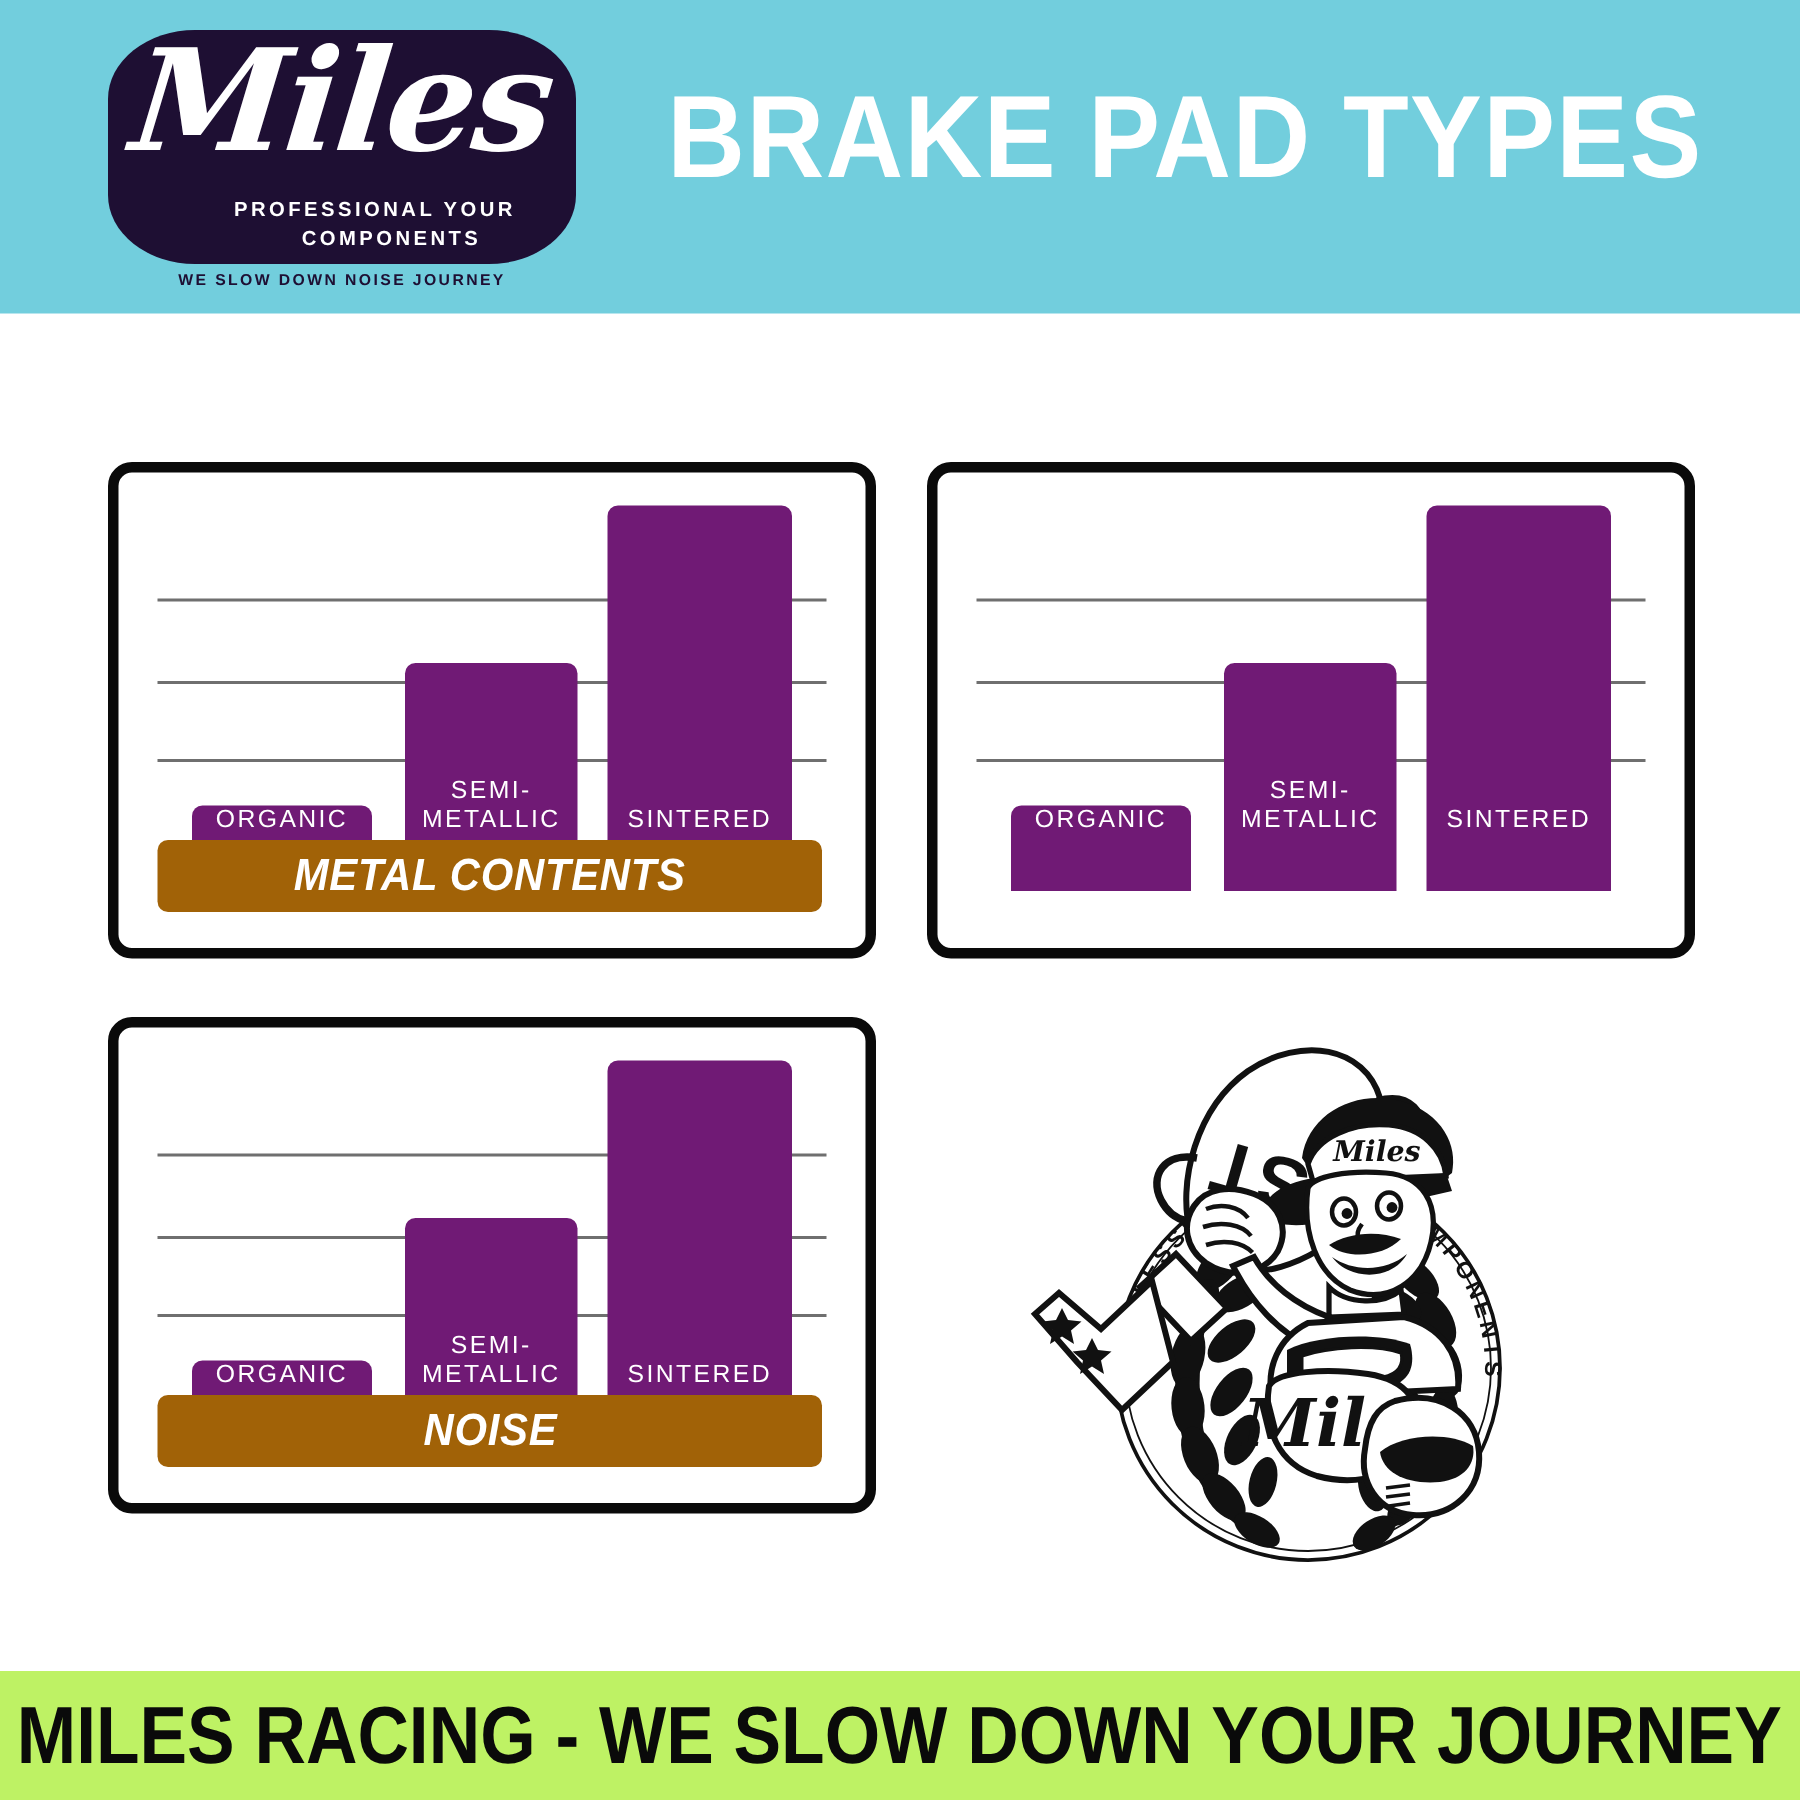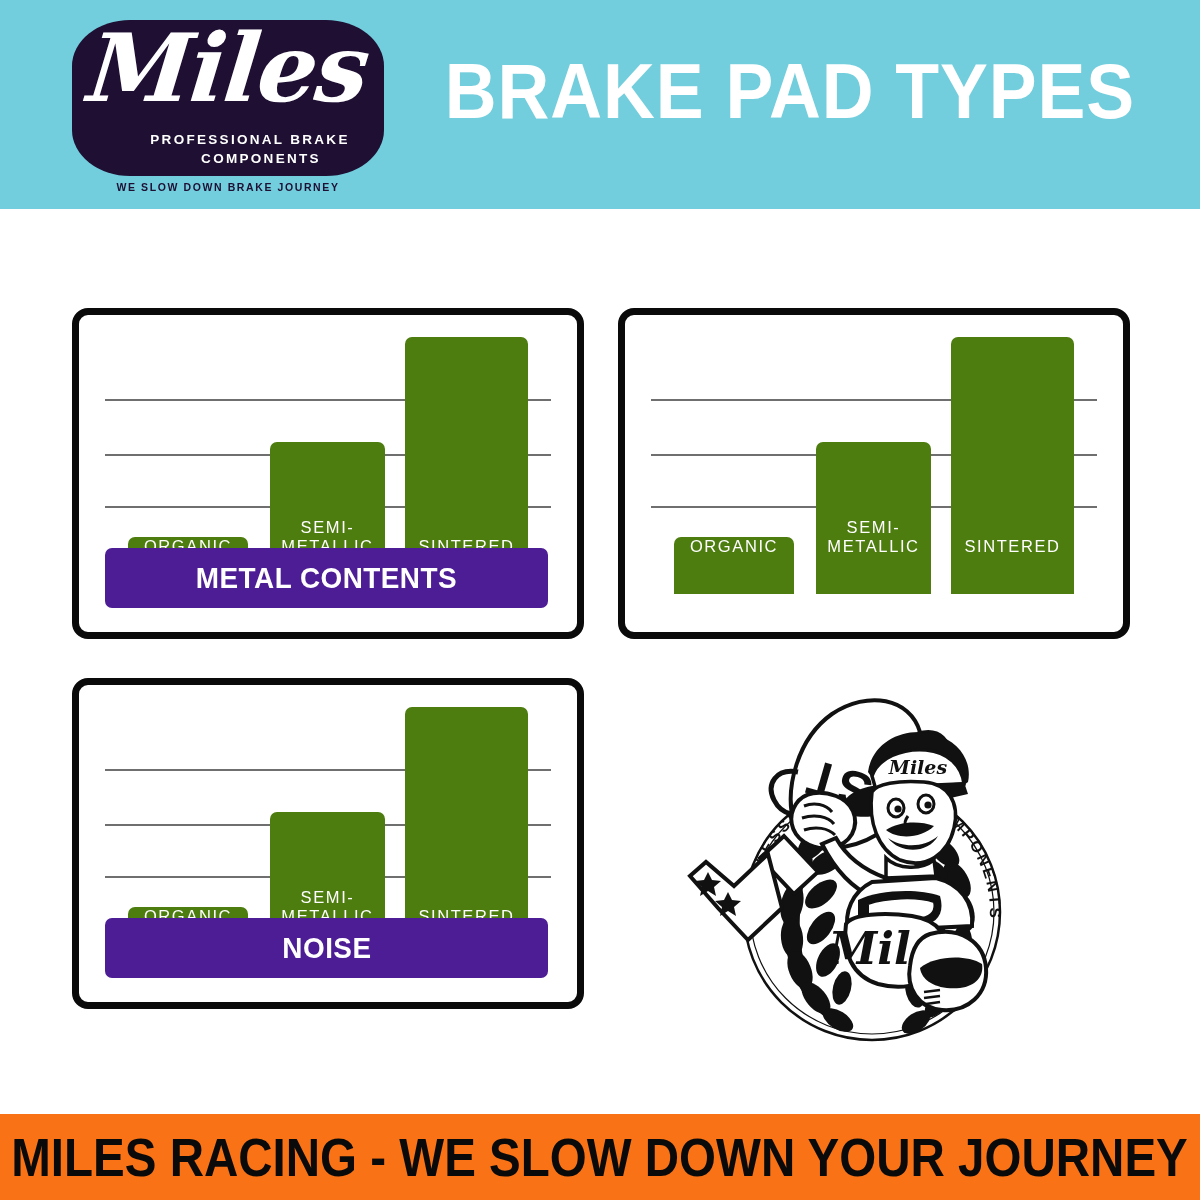--- a/index.html
+++ b/index.html
@@ -105,47 +105,48 @@
     width: 446px;
     height: 2px;
     background: #6f6f6f;
   }
   .gridline.g1 { top: 84px; }
   .gridline.g2 { top: 139px; }
   .gridline.g3 { top: 191px; }
 
   .bar {
     position: absolute;
-    background: #4d7c0f;
+    background: #701a75;
     border-radius: 7px 7px 0 0;
   }
   .bar-label {
     position: absolute;
     bottom: 38px;
     left: 0; right: 0;
     text-align: center;
     color: #ffffff;
     font-family: "Liberation Sans", sans-serif;
     font-size: 16.5px;
     letter-spacing: 1.6px;
     line-height: 19px;
     white-space: pre-line;
   }
 
   .panel-title-bar {
     position: absolute;
     left: 26px;
     bottom: 24px;
     width: 443px;
-    height: 60px;
-    background: #4c1d95;
+    height: 48px;
+    background: #a16207;
     border-radius: 7px;
     display: flex;
     align-items: center;
     justify-content: center;
+    font-style: italic;
   }
   .panel-title-text {
     color: #ffffff;
     font-family: "Liberation Sans", sans-serif;
     font-weight: bold;
     font-size: 30px;
     letter-spacing: 0.5px;
     transform: scaleX(0.93);
     white-space: nowrap;
   }
@@ -155,21 +156,21 @@
     position: absolute;
     left: 672px; top: 676px;
     width: 400px; height: 396px;
   }
 
   
   .footer-band {
     position: absolute;
     left: 0; top: 1114px;
     width: 1200px; height: 86px;
-    background: #f97316;
+    background: #bef264;
     display: flex;
     align-items: center;
     justify-content: center;
   }
   .footer-text {
     color: #0a0a0a;
     font-family: "Liberation Sans", sans-serif;
     font-weight: bold;
     font-size: 54px;
     letter-spacing: 0px;
@@ -177,25 +178,25 @@
     white-space: nowrap;
   }
 </style>
 </head>
 <body>
 
 <div class="header-band">
 
   <div class="logo-badge">
     <div class="logo-script">Miles</div>
-    <div class="logo-sub1">PROFESSIONAL BRAKE</div>
+    <div class="logo-sub1">PROFESSIONAL YOUR</div>
     <div class="logo-sub2">COMPONENTS</div>
   </div>
 
-  <div class="logo-tagline">WE SLOW DOWN BRAKE JOURNEY</div>
+  <div class="logo-tagline">WE SLOW DOWN NOISE JOURNEY</div>
 
   <div class="header-title">BRAKE PAD TYPES</div>
 </div>
 
 <div class="panel" id="panel-metal">
   <div class="plot">
     <div class="gridline g1"></div>
     <div class="gridline g2"></div>
     <div class="gridline g3"></div>
 

